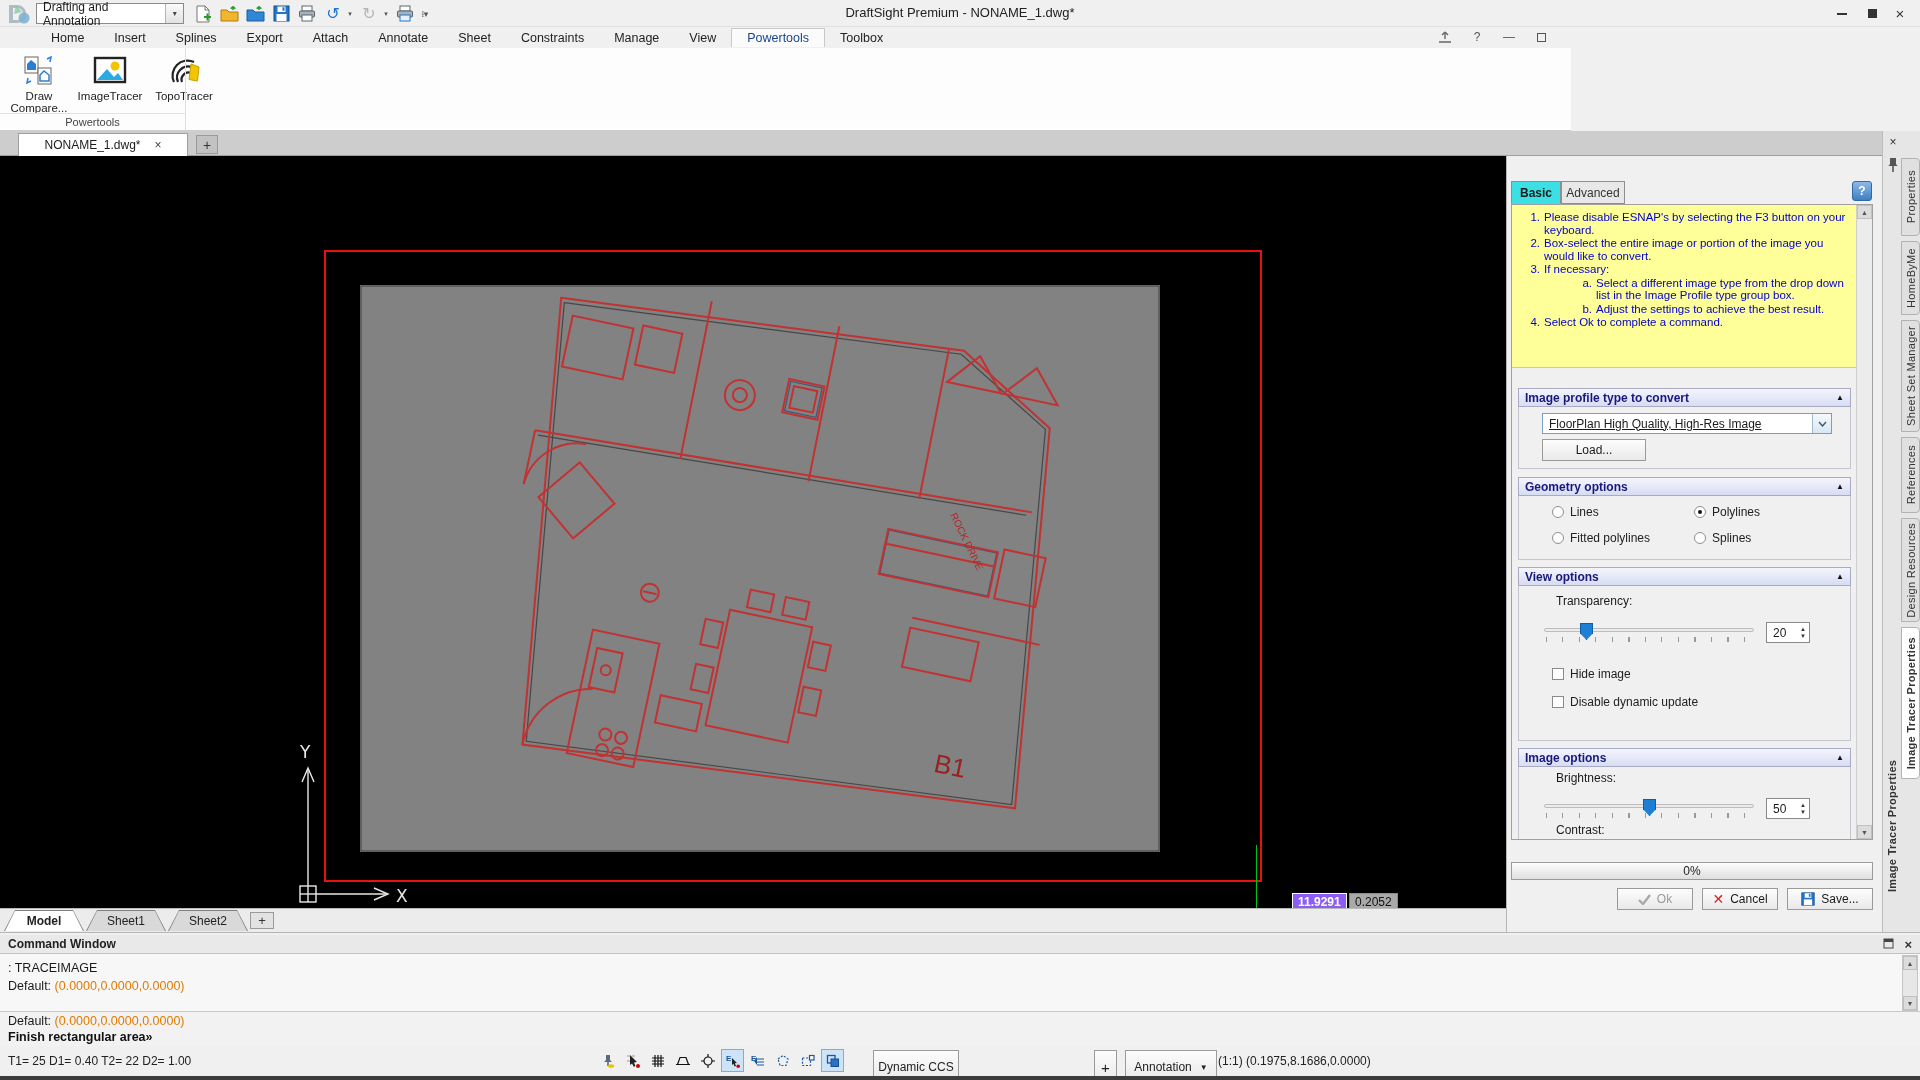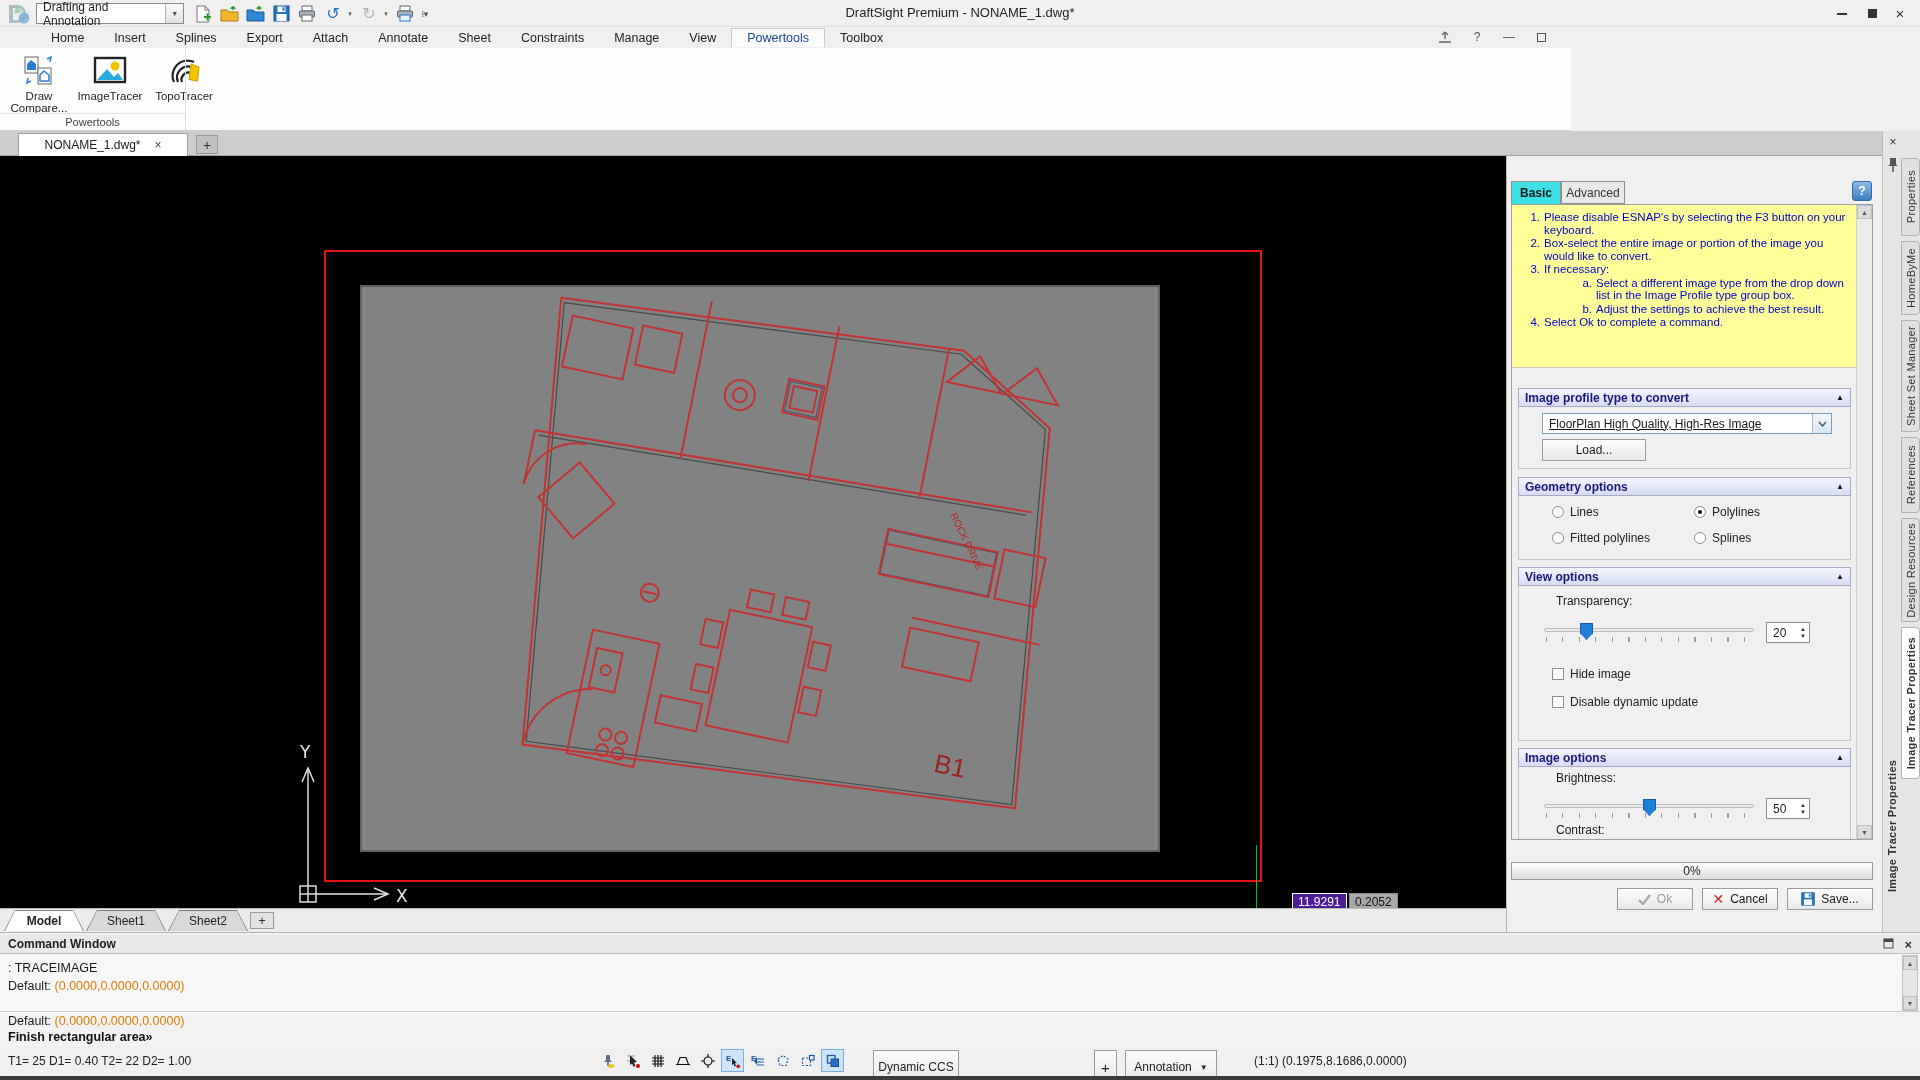--- a/index.html
+++ b/index.html
@@ -40,21 +40,21 @@
   #doctab { left:18px; top:2px; width:170px; height:23px; background:#fff; border:1px solid #9f9f9f; border-bottom:none; display:flex; align-items:center; justify-content:center; gap:14px; font-size:12px; }
   #doctab .x { color:#444; font-size:12px; }
   #newtab { left:196px; top:4px; width:22px; height:19px; background:#c2c2c2; border:1px solid #9a9a9a; display:flex; align-items:center; justify-content:center; font-size:14px; color:#333; }
 
   
   #canvas { top:156px; left:0; width:1512px; height:752px; background:#000; overflow:hidden; }
   #sel-rect { left:324px; top:94px; width:938px; height:632px; border:2px solid #e81111; }
   #plan-img { left:360px; top:129px; }
   #green-line { left:1256px; top:689px; width:1px; height:63px; background:#00c514; }
   .coord-badge { top:737px; height:18px; display:flex; align-items:center; padding:0 5px; font-size:12px; }
-  #coord1 { left:1292px; background:#4c1d95; color:#fff; border:1px solid #fff; }
+  #coord1 { left:1292px; background:#8b5cf6; color:#fff; border:1px solid #fff;font-weight:bold; }
   #coord2 { left:1349px; background:#a9a9a9; color:#111; border:1px solid #8a8a8a; }
 
   
   #sheettabs { top:908px; left:0; width:1512px; height:24px; background:#ececec; border-top:1px solid #b9b9b9; display:flex; align-items:flex-start; padding-left:4px; gap:2px; }
   .stab-outer { position:relative; height:21px; margin-top:1px; clip-path:polygon(11px 0,calc(100% - 11px) 0,100% 100%,0 100%); background:#7e7e7e; }
   .stab-inner { position:absolute; inset:1px 1px 0 1px; clip-path:polygon(10px 0,calc(100% - 10px) 0,100% 100%,0 100%); background:#d9d9d9; display:flex; align-items:center; justify-content:center; font-size:12px; color:#222; }
   .stab-outer.active .stab-inner { background:#fff; font-weight:bold; }
   #sheet-add { margin-top:3px; width:24px; height:17px; background:#e2e2e2; border:1px solid #9a9a9a; display:flex; align-items:center; justify-content:center; font-size:13px; color:#333; }
 
   
@@ -69,21 +69,21 @@
   .scr-arrow { width:100%; height:14px; display:flex; align-items:center; justify-content:center; font-size:7px; color:#555; background:#dcdcdc; border:1px solid #c0c0c0; }
   .scr-bottom { position:absolute; bottom:0; }
 
   
   #statusbar { top:1046px; left:0; width:1920px; height:30px; background:#f0f0f0; }
   #status-left { left:8px; top:8px; font-size:12px; color:#222; }
   .tog { top:3px; width:23px; height:23px; border:1px solid #f0f0f0; display:flex; align-items:center; justify-content:center; }
   .tog.active { background:#cde3f7; border:1px solid #7aaede; }
   .sb-btn { top:4px; height:34px; border:1px solid #9a9a9a; background:linear-gradient(#fcfcfc,#e8e8e8); display:flex; align-items:center; justify-content:center; font-size:12px; color:#222; }
   #sb-anno { gap:8px; }
-  #sb-coords { left:1218px; top:8px; font-size:12px; color:#222;padding-left:36px; }
+  #sb-coords { left:1218px; top:8px; font-size:12px; color:#222; }
   #bottomstrip { top:1076px; left:0; width:1920px; height:4px; background:#3c3c3c; }
 
   
   #panel { top:156px; left:1506px; width:376px; height:776px; background:#f0f0f0; border-left:1px solid #b5b5b5; }
   .ptab { position:absolute; top:25px; height:23px; display:flex; align-items:center; justify-content:center; font-size:12px; border:1px solid #8f8f8f; }
   #ptab-basic { left:4px; width:50px; background:#3ce0e4; font-weight:bold; z-index:2; border-bottom:1px solid #3ce0e4; }
   #ptab-adv { left:54px; width:64px; background:#e8e8e8; color:#333; }
   #phelp { position:absolute; right:10px; top:25px; width:20px; height:20px; background:linear-gradient(#8db9e8,#3f7fc0); border:1px solid #2f6aa8; border-radius:3px; color:#fff; font-weight:bold; display:flex; align-items:center; justify-content:center; }
   #pcontent { left:4px; top:48px; width:362px; height:636px; border:1px solid #9f9f9f; background:#f0f0f0; }
   #pscroll { position:absolute; right:0; top:0; width:16px; height:100%; background:#ececec; border-left:1px solid #cfcfcf; }

